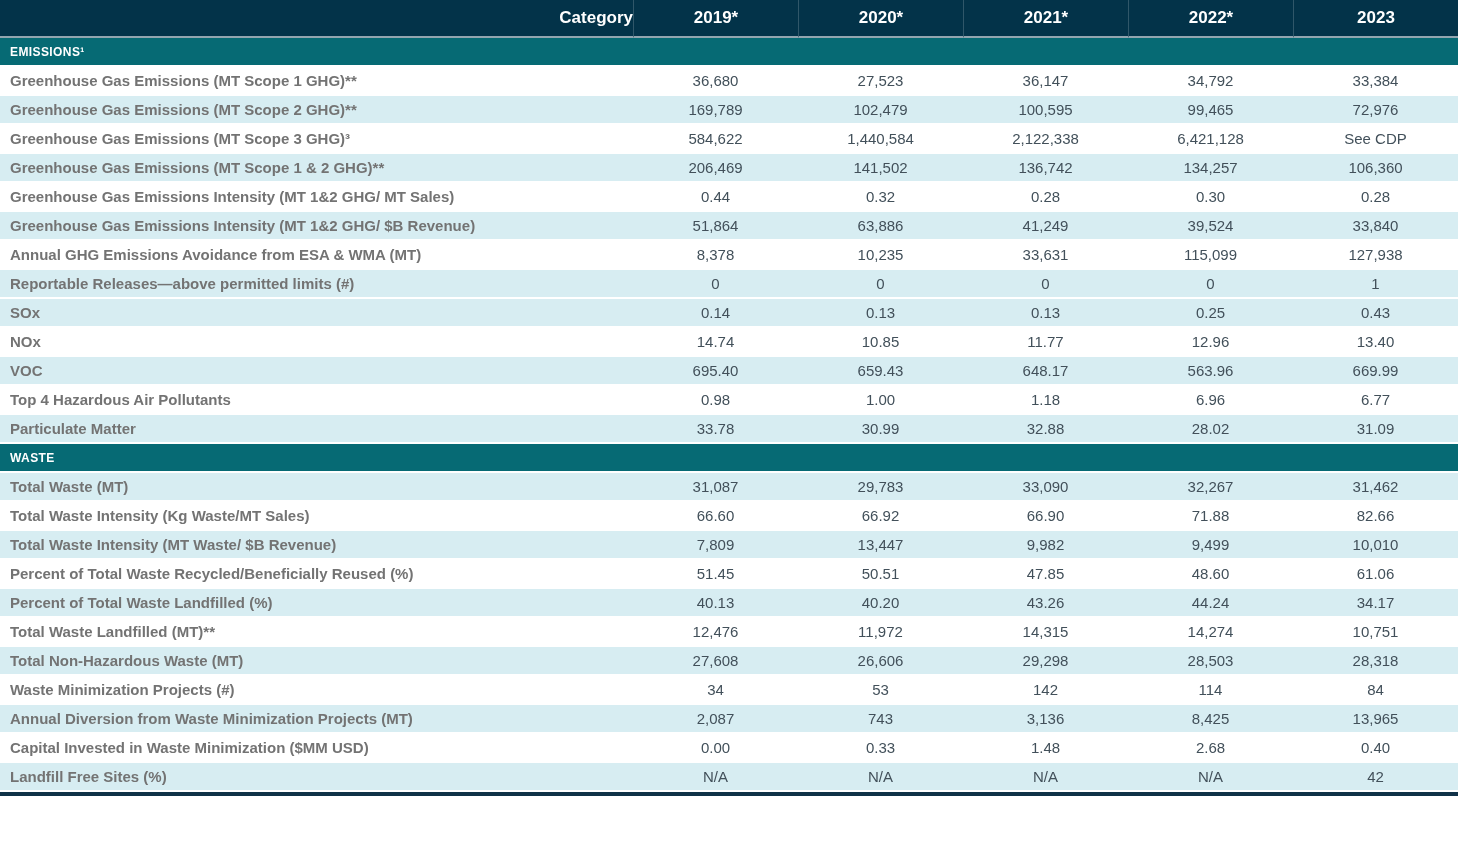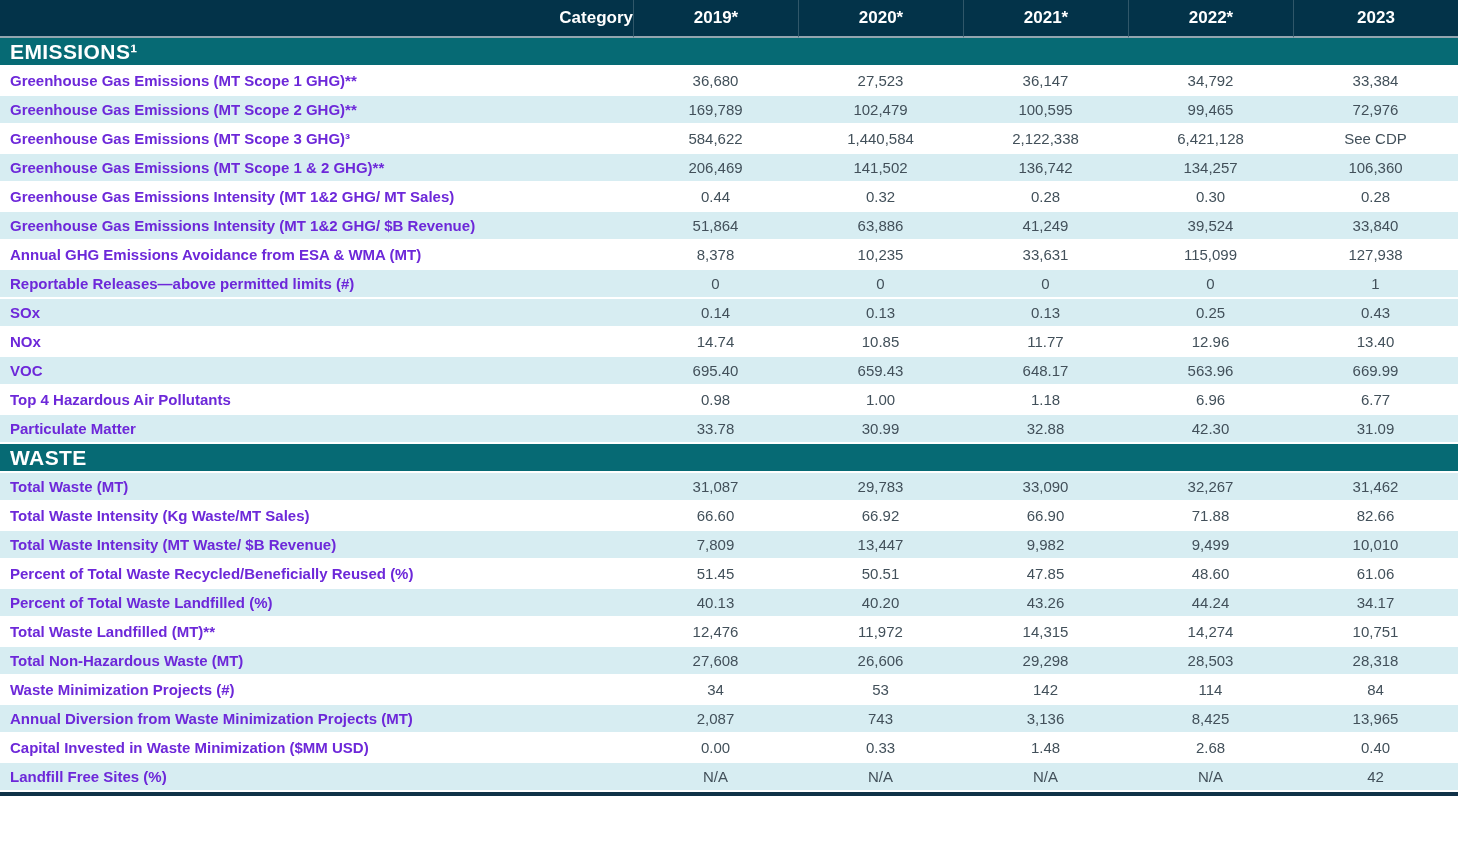--- a/index.html
+++ b/index.html
@@ -43,21 +43,21 @@
     text-align: center;
     border-left: 1px solid rgba(255,255,255,0.18);
     margin-top: 33px;
   }
 
   
   tr.section-row td {
     background: #066a74;
     color: #ffffff;
     height: 27px;
-    font-size: 21px;
+    font-size: 12px;
     font-weight: bold;
     letter-spacing: 0.4px;
     text-align: left;
     vertical-align: middle;
     padding: 0 0 0 10px;
     border-bottom: 2px solid #ffffff;
   }
 
   
   tr.data-row td {
@@ -66,21 +66,21 @@
     font-size: 15px;
     border-bottom: 2px solid #ffffff;
     padding: 0;
   }
   tr.shade-blue td  { background: #d7edf2; }
   tr.shade-white td { background: #ffffff; }
 
   td.label-cell {
     text-align: left;
     font-weight: bold;
-    color: #6d28d9;
+    color: #737373;
     padding-left: 10px !important;
   }
   td.value-cell {
     text-align: center;
     font-weight: normal;
     color: #42505a;
   }
 </style>
 </head>
 <body>
@@ -205,21 +205,21 @@
           <td class="value-cell">1.00</td>
           <td class="value-cell">1.18</td>
           <td class="value-cell">6.96</td>
           <td class="value-cell">6.77</td>
         </tr>
         <tr class="data-row shade-blue">
           <td class="label-cell">Particulate Matter</td>
           <td class="value-cell">33.78</td>
           <td class="value-cell">30.99</td>
           <td class="value-cell">32.88</td>
-          <td class="value-cell">42.30</td>
+          <td class="value-cell">28.02</td>
           <td class="value-cell">31.09</td>
         </tr>
         <tr class="section-row">
           <td colspan="6">WASTE</td>
         </tr>
         <tr class="data-row shade-blue">
           <td class="label-cell">Total Waste (MT)</td>
           <td class="value-cell">31,087</td>
           <td class="value-cell">29,783</td>
           <td class="value-cell">33,090</td>

